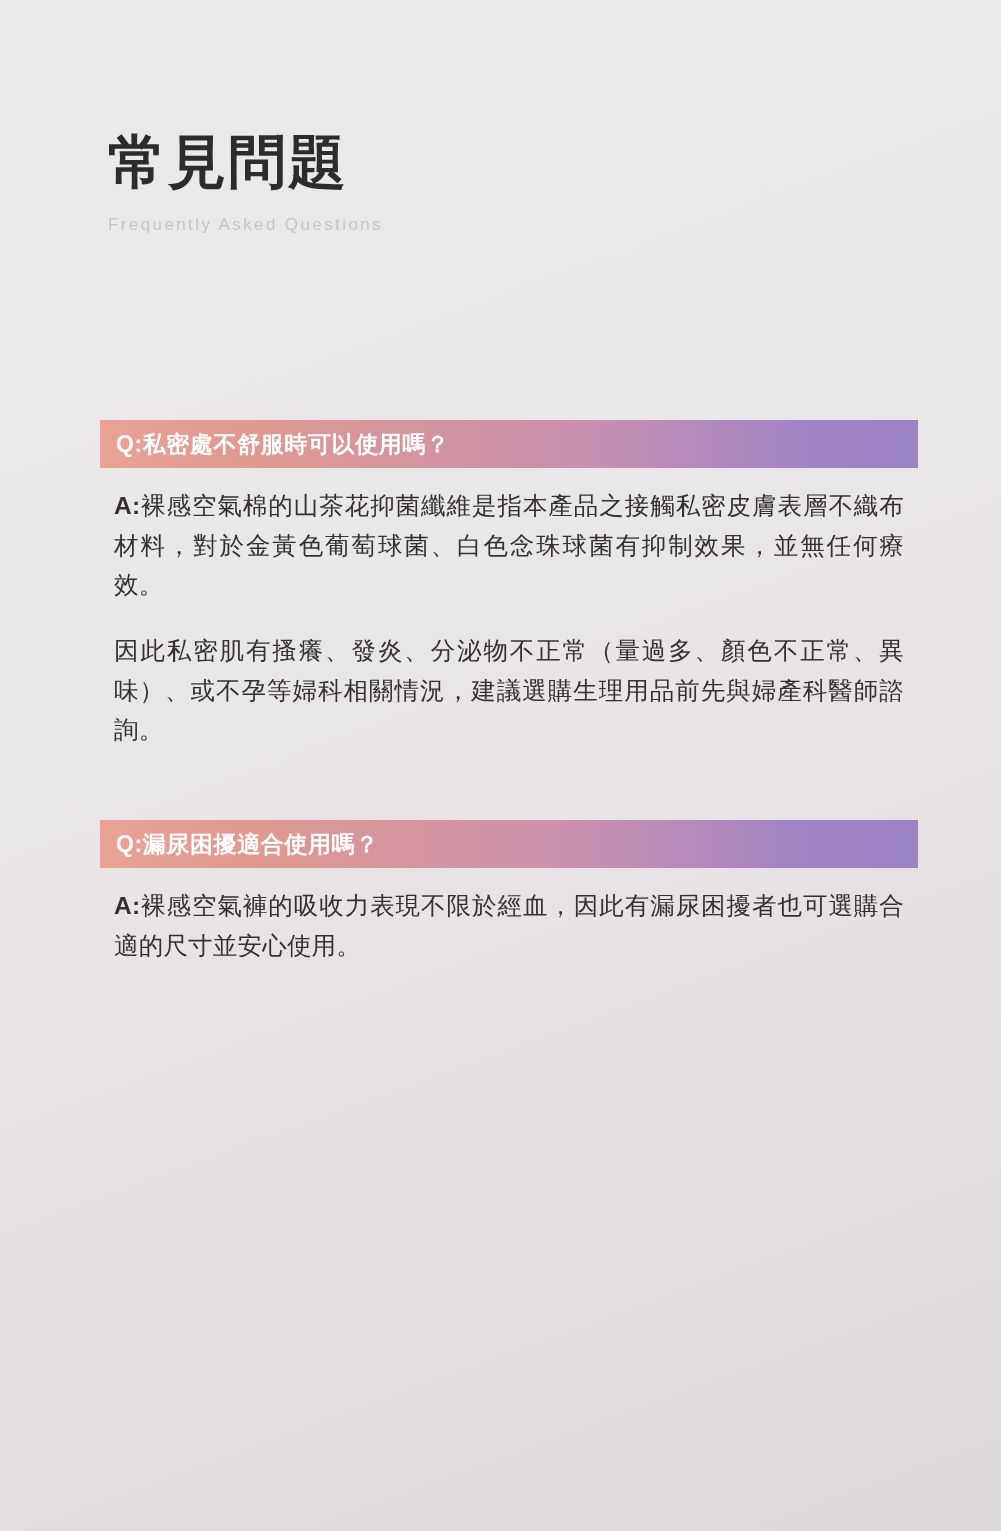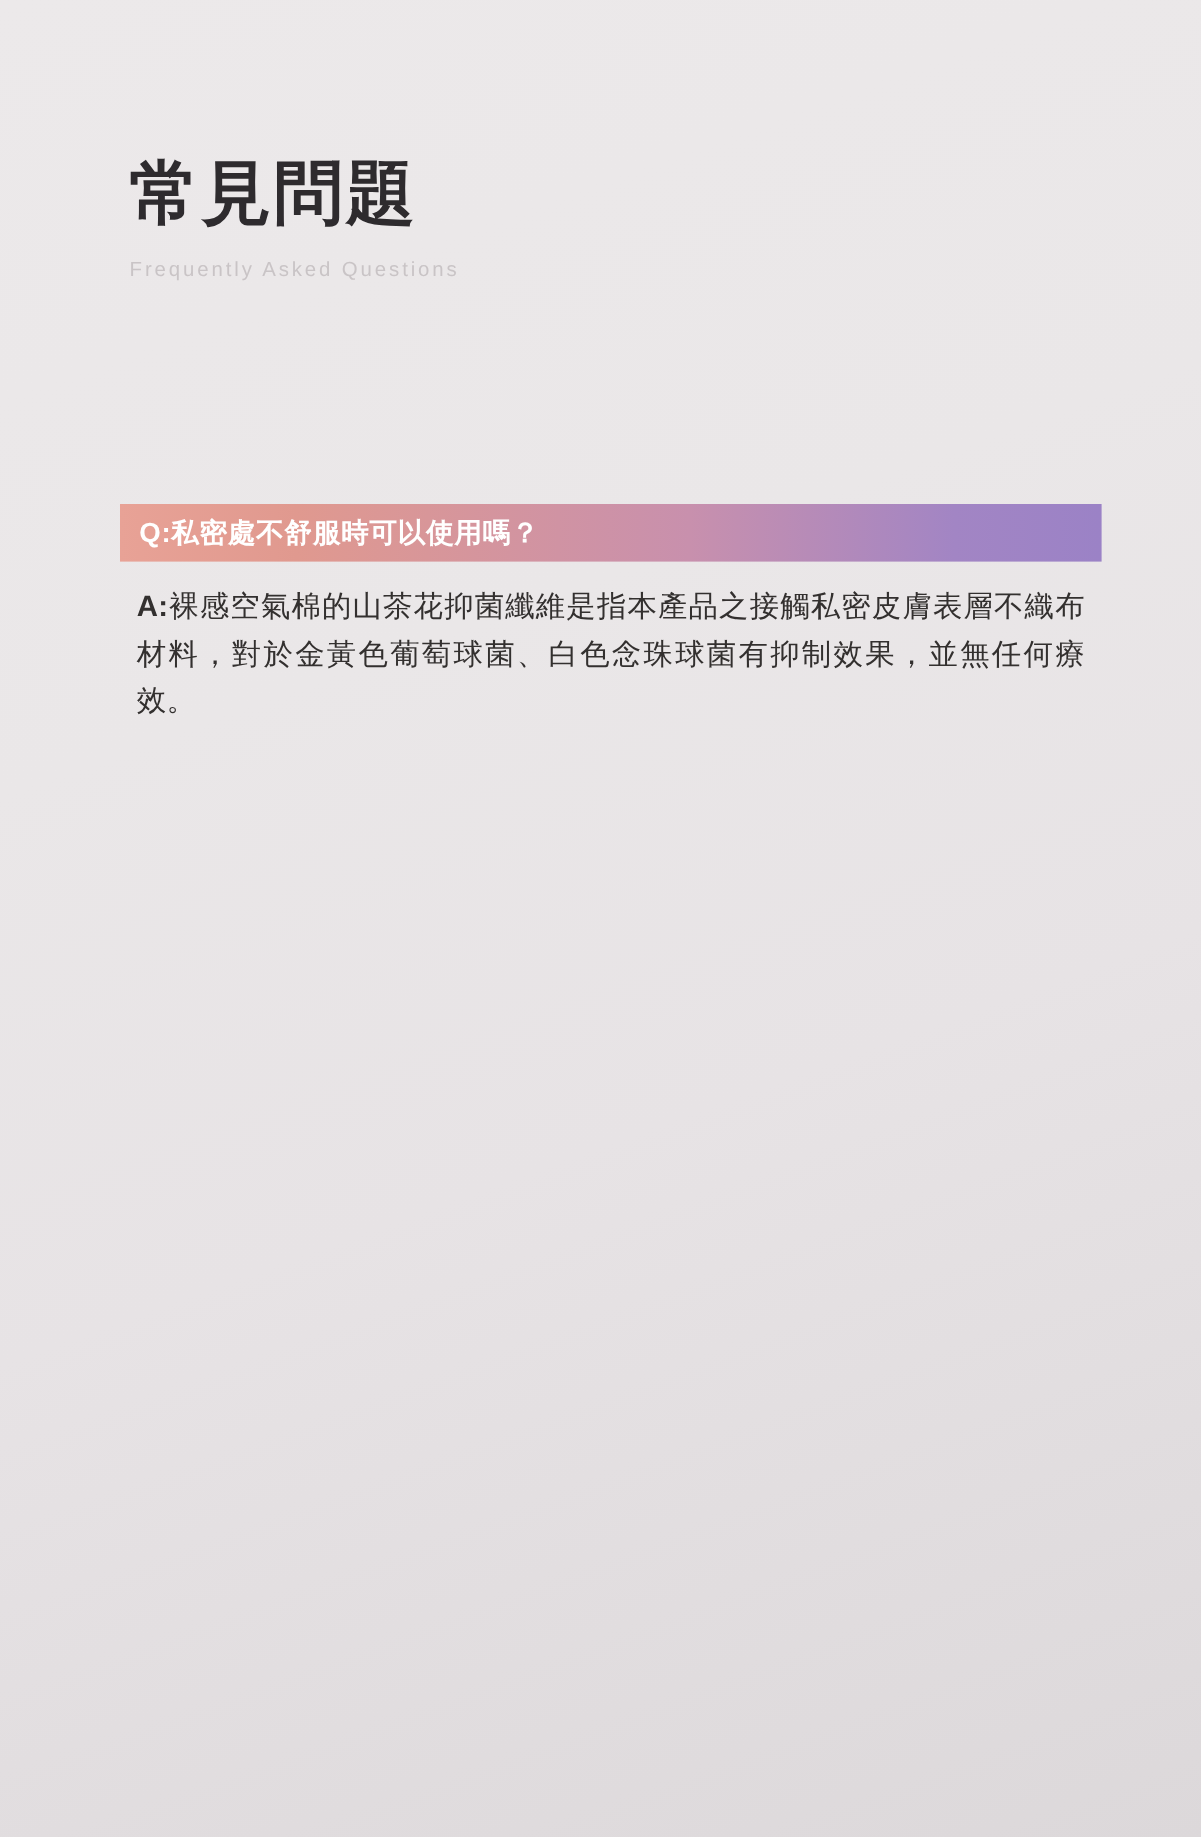--- a/index.html
+++ b/index.html
@@ -121,23 +121,32 @@
 
   <div class="faq-list">
 
 
     <div class="faq-item">
       <div class="q-bar">
         <span class="q-text">Q:私密處不舒服時可以使用嗎？</span>
       </div>
       <div class="answer">
         <p><span class="a-label">A:</span><span>裸感空氣棉的山茶花抑菌纖維是指本產品之接觸私密皮膚表層不織布材料，對於金黃色葡萄球菌、白色念珠球菌有抑制效果，並無任何療效。</span></p>
+        <p><span>因此私密肌有搔癢、發炎、分泌物不正常（量過多、顏色不正常、異味）、或不孕等婦科相關情況，建議選購生理用品前先與婦產科醫師諮詢。</span></p>
       </div>
       <div class="gap-after-lg"></div>
     </div>
 
     <div class="faq-item">
       <div class="gap-after"></div>
     </div>
 
+    <div class="faq-item">
+      <div class="q-bar">
+        <span class="q-text">Q:漏尿困擾適合使用嗎？</span>
+      </div>
+      <div class="answer">
+        <p><span class="a-label">A:</span><span>裸感空氣褲的吸收力表現不限於經血，因此有漏尿困擾者也可選購合適的尺寸並安心使用。</span></p>
+      </div>
+    </div>
 
   </div>
 </div>
 
 </body></html>

